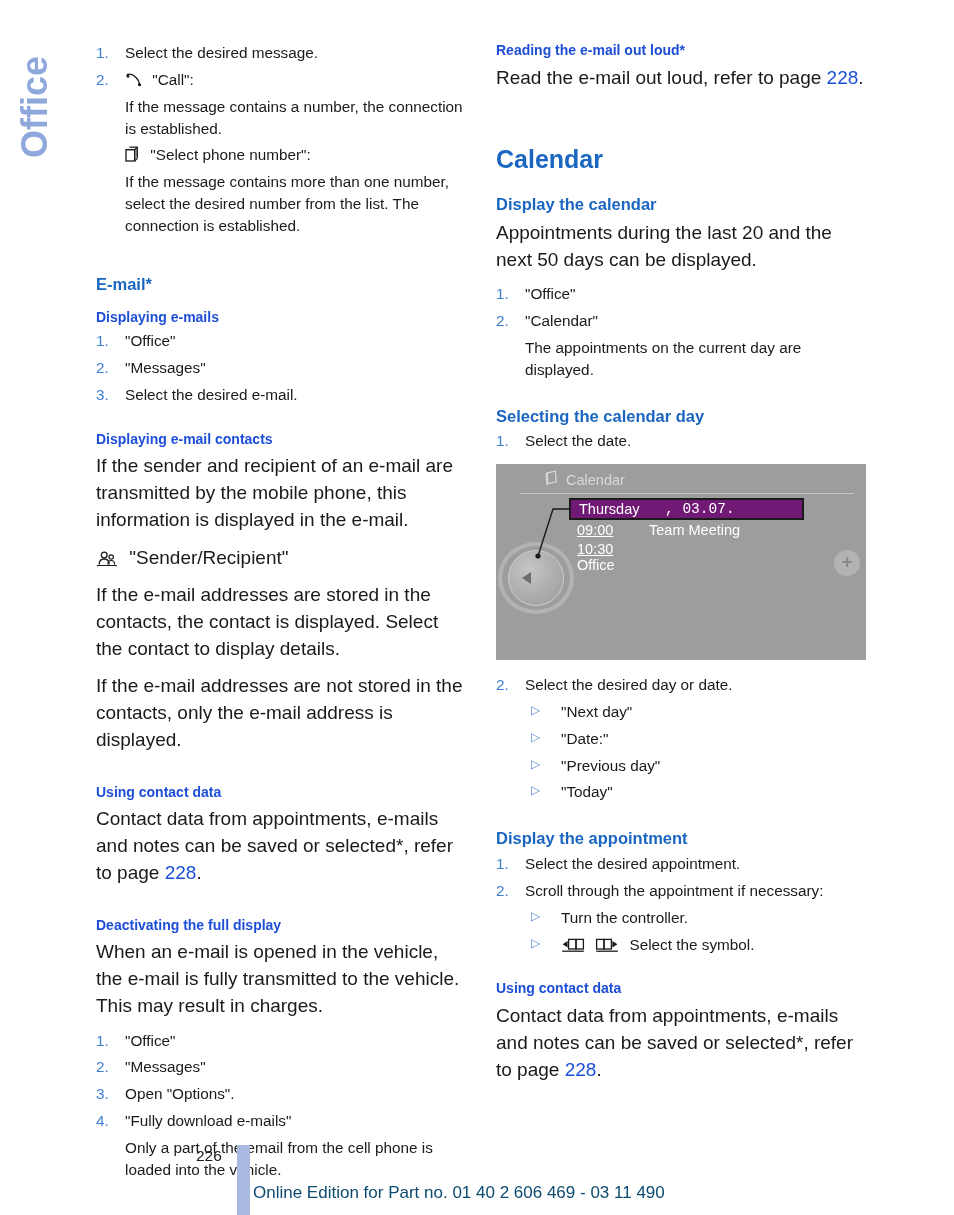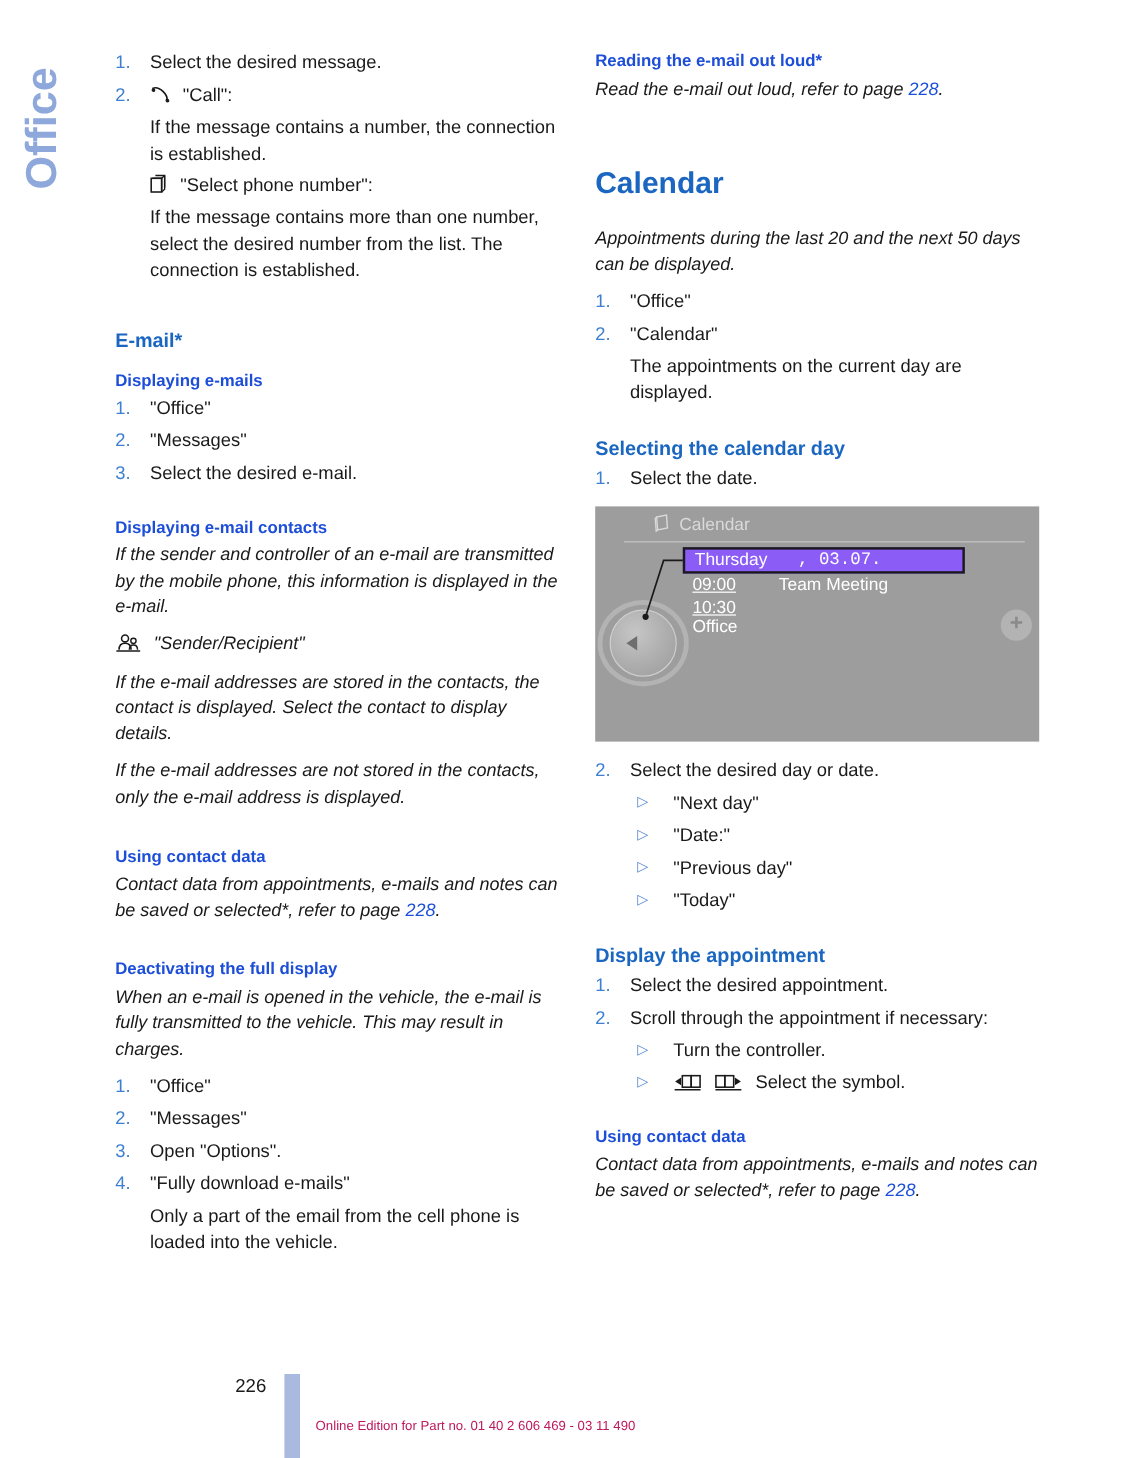--- a/index.html
+++ b/index.html
@@ -71,25 +71,24 @@
     line-height: 1.25;
   }
   .h3 {
     font-size: 14px;
     font-weight: bold;
     color: #1d4ed8;
     margin: 0 0 4px 0;
     line-height: 1.25;
   }
   p.body {
-    font-size: 15px;
+    font-size: 19px;
     line-height: 1.43;
     margin: 0 0 10px 0;
     color: #1a1a1a;
-    font-style: italic;
   }
   .pref { color: #1a4fd8; }
 
   .sp-sm { height: 10px; }
   .sp-md { height: 20px; }
   .sp-lg { height: 32px; }
   .sp-xl { height: 44px; }
 
   
   ol.steps, ul.subs {
@@ -200,21 +199,21 @@
     height: 1px;
     background: #c4c4c4;
   }
   .fig-sel {
     position: absolute;
     left: 73px;
     top: 34px;
     width: 235px;
     height: 22px;
     border: 2px solid #1a1a1a;
-    background: #8b5cf6;
+    background: #701a75;
     box-sizing: border-box;
     display: flex;
     align-items: center;
   }
   .fig-sel .d1 {
     font-size: 14.5px;
     color: #ffffff;
     padding-left: 8px;
     width: 86px;
   }
@@ -301,24 +300,24 @@
   .footer-bar {
     position: absolute;
     left: 237px;
     top: 4px;
     width: 13px;
     height: 70px;
     background: #aab9e0;
   }
   .footer-text {
     position: absolute;
-    left: 263px;
+    left: 253px;
     top: 42px;
-    font-size: 11px;
-    color: #be185d;
+    font-size: 17px;
+    color: #0c4a6e;
   }
 </style>
 </head>
 <body>
 
 <div class="page">
 
   <div class="side-tab">
     <div class="side-tab-text">Office</div>
   </div>
@@ -374,21 +373,21 @@
       </li>
       <li>
         <span class="num">3.</span>
         <span>Select the desired e-mail.</span>
       </li>
     </ol>
 
     <div class="sp-md"></div>
 
     <div class="h3">Displaying e-mail contacts</div>
-    <p class="body">If the sender and controller of an e-mail are transmitted by the mobile phone, this information is displayed in the e-mail.</p>
+    <p class="body">If the sender and recipient of an e-mail are transmitted by the mobile phone, this information is displayed in the e-mail.</p>
 
     <p class="body">
       <span class="icn">
         <svg width="22" height="16" viewBox="0 0 22 16">
           <circle cx="8.2" cy="4.0" r="2.9" fill="none" stroke="#1a1a1a" stroke-width="1.3"></circle>
           <path d="M3.2 13.4 C3.2 9.7 5.4 8.0 8.2 8.0 C11.0 8.0 13.2 9.7 13.2 13.4" fill="none" stroke="#1a1a1a" stroke-width="1.3"></path>
           <circle cx="15.2" cy="6.0" r="2.2" fill="none" stroke="#1a1a1a" stroke-width="1.2"></circle>
           <path d="M11.8 13.4 C11.8 10.7 13.3 9.5 15.2 9.5 C17.1 9.5 18.6 10.7 18.6 13.4" fill="none" stroke="#1a1a1a" stroke-width="1.2"></path>
           <path d="M1.6 13.9 L1.6 15.2 M1.6 14.5 L20.2 14.5 M20.2 13.9 L20.2 15.2" fill="none" stroke="#1a1a1a" stroke-width="1.2"></path>
         </svg>
@@ -435,20 +434,21 @@
 
     <div class="h3">Reading the e-mail out loud*</div>
     <p class="body"><span>Read the e-mail out loud, refer to page </span><span class="pref">228</span><span>.</span></p>
 
     <div class="sp-xl"></div>
 
     <div class="h1">Calendar</div>
 
     <div class="sp-sm"></div>
 
+    <div class="h2">Display the calendar</div>
     <p class="body">Appointments during the last 20 and the next 50 days can be displayed.</p>
 
     <ol class="steps">
       <li>
         <span class="num">1.</span>
         <span>"Office"</span>
       </li>
       <li>
         <span class="num">2.</span>
         <span>"Calendar"</span>

